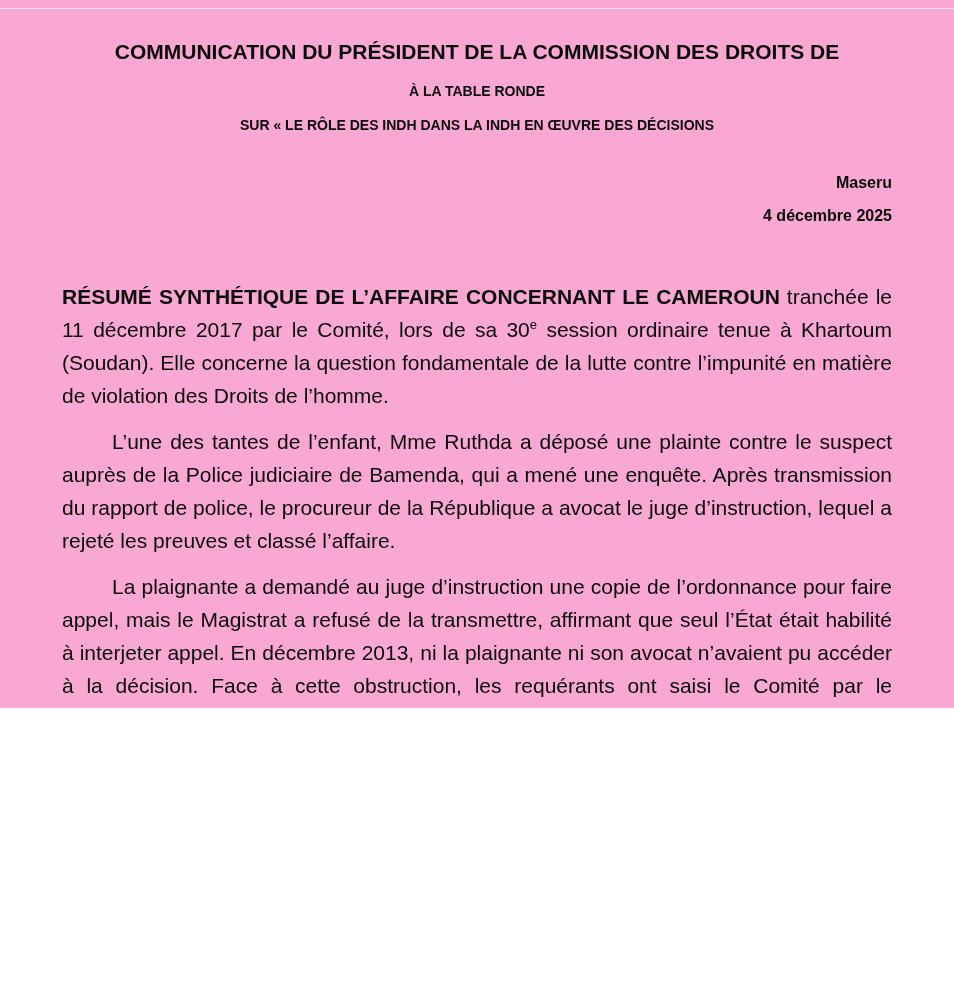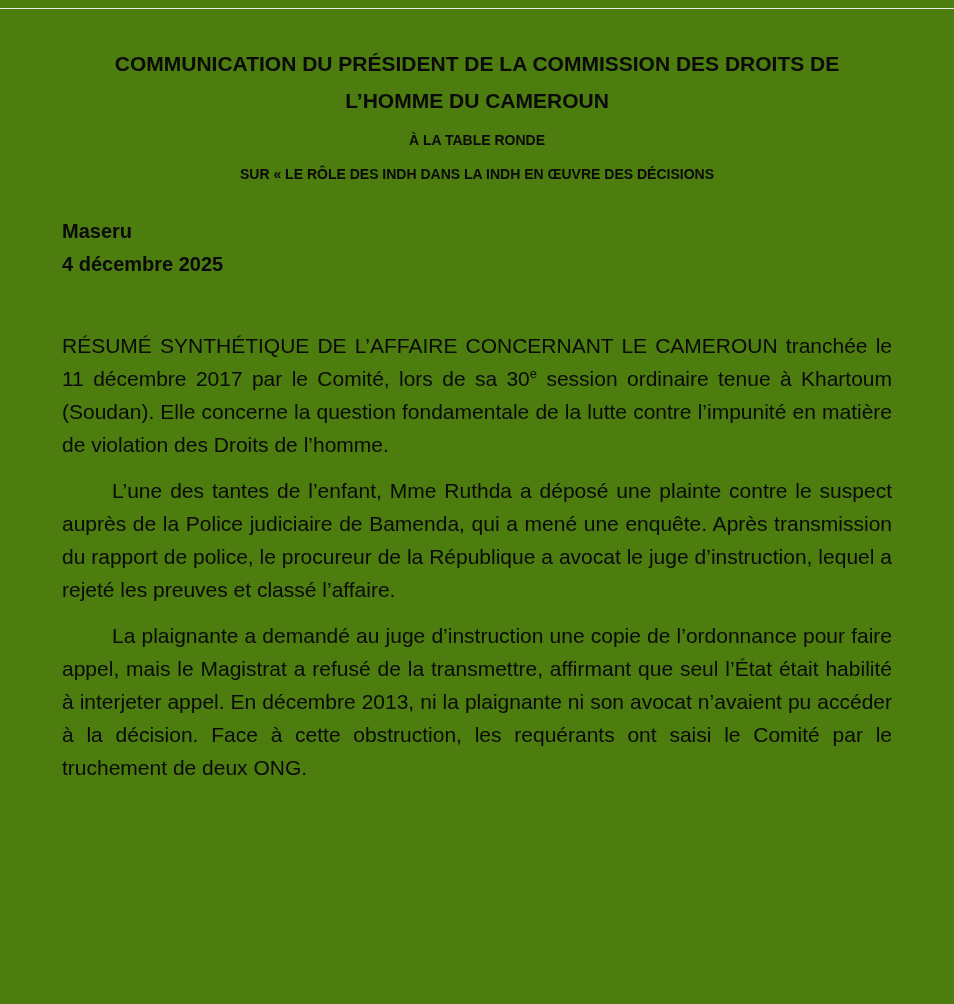--- a/index.html
+++ b/index.html
@@ -3,26 +3,26 @@
 <meta charset="utf-8">
 <style>
   html, body {
     margin: 0;
     padding: 0;
     background: #ffffff;
   }
   .page {
     position: relative;
     width: 954px;
-    height: 1004px;
+    height: 708px;
     box-sizing: border-box;
-    background: #4d7c0f;
+    background: #f9a8d4;
     color: #0a0a0a;
     font-family: "Liberation Sans", sans-serif;
-    padding: 45px 62px 30px 62px;
+    padding: 33px 62px 30px 62px;
     overflow: hidden;
   }
   .page::before {
     content: "";
     position: absolute;
     top: 8px;
     left: 0;
     right: 0;
     height: 1px;
     background: #ececec;
@@ -34,55 +34,54 @@
     line-height: 37px;
   }
   .doc-subtitle {
     text-align: center;
     font-weight: bold;
     font-size: 14px;
     line-height: 34px;
     margin-top: 4px;
   }
   .place-date {
-    text-align: left;
+    text-align: right;
     font-weight: bold;
-    font-size: 20px;
+    font-size: 16px;
     line-height: 33px;
     margin-top: 24px;
   }
   .doc-body {
     margin-top: 48px;
     font-size: 21px;
     line-height: 33px;
   }
   .para {
     margin: 0 0 13px 0;
     text-align: justify;
   }
   .para.indent {
     text-indent: 50px;
   }
   .lead-bold {
-    font-weight: normal;
+    font-weight: bold;
   }
   sup.ord {
     font-size: 0.62em;
     line-height: 0;
     vertical-align: super;
   }
 </style>
 </head>
 <body>
 
 <div class="page">
 
   <div class="doc-title">
     <div>COMMUNICATION DU PRÉSIDENT DE LA COMMISSION DES DROITS DE</div>
-    <div>L’HOMME DU CAMEROUN</div>
   </div>
 
   <div class="doc-subtitle">
     <div>À LA TABLE RONDE</div>
     <div>SUR « LE RÔLE DES INDH DANS LA INDH EN ŒUVRE DES DÉCISIONS</div>
   </div>
 
   <div class="place-date">
     <div>Maseru</div>
     <div>4 décembre 2025</div>

